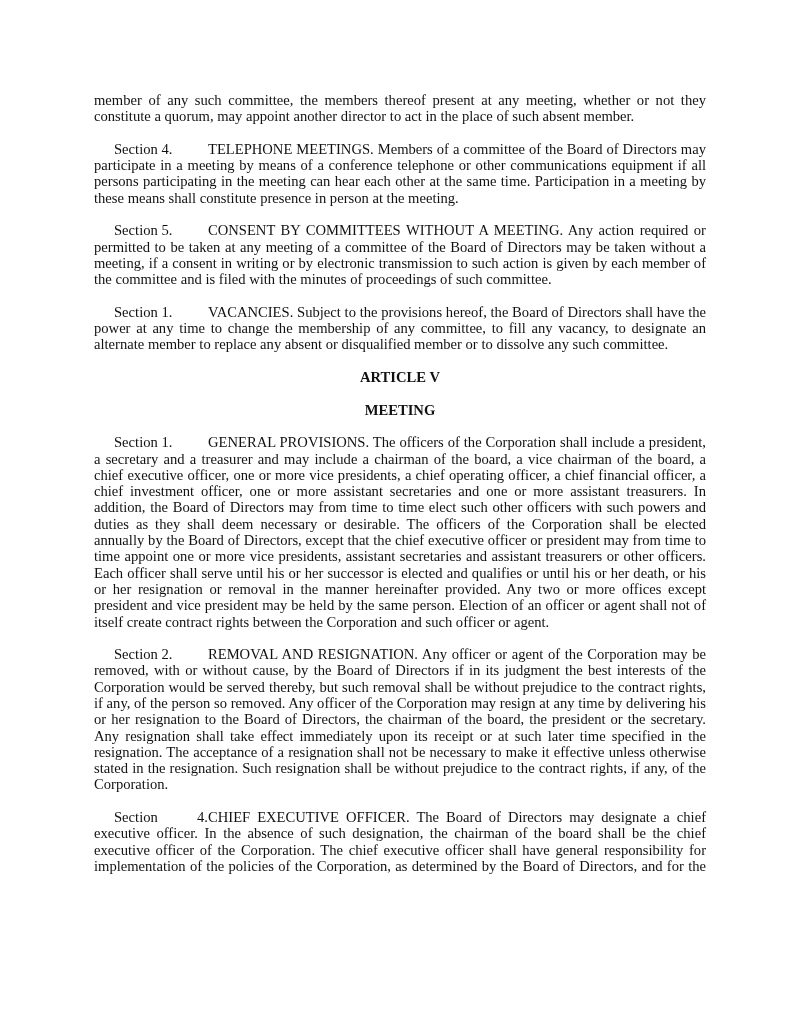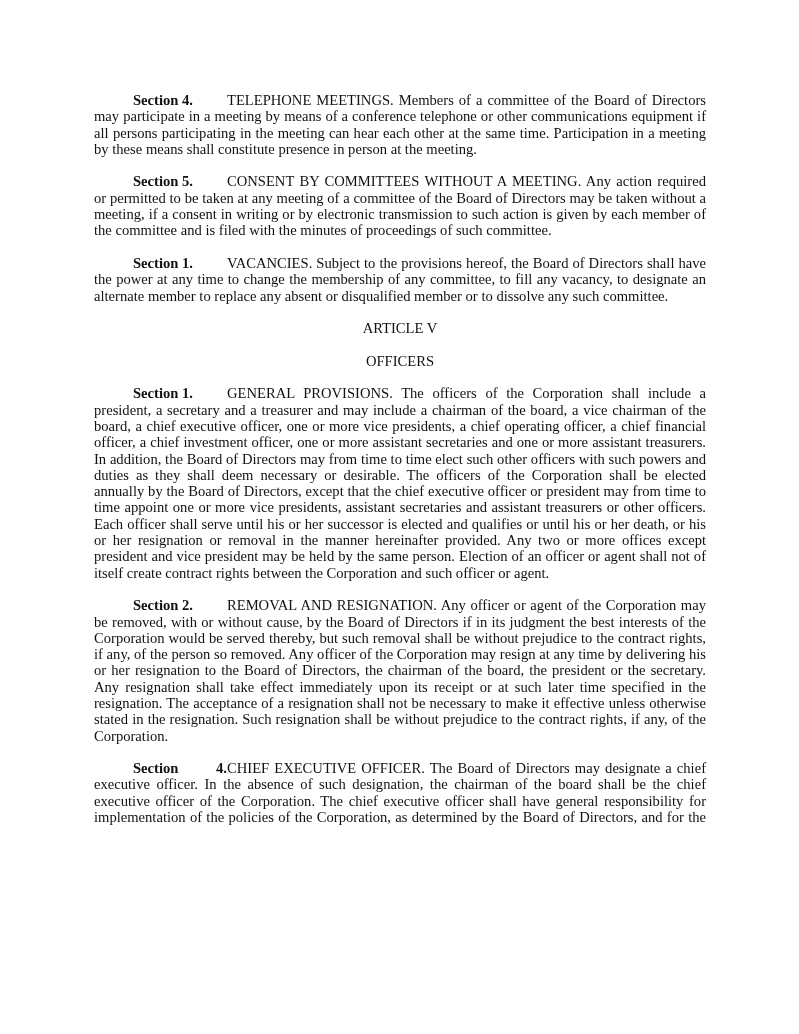--- a/index.html
+++ b/index.html
@@ -7,40 +7,41 @@
     width: 799px; height: 1034px; overflow: hidden; position: relative;
     font-family: "Liberation Serif", "DejaVu Serif", serif;
     color: #111111;
   }
   .page {
     position: absolute; left: 94px; top: 92px; width: 612px;
     font-size: 14.6px; line-height: 16.3px;
   }
   p { margin: 0 0 16.3px 0; text-align: justify; text-align-last: left; }
   p.cont { text-indent: 0; }
-  .sec { display: inline-block; width: 94px; margin-left: 39px; font-weight: bold; }
+  .sec { display: inline-block; width: 94px; margin-left: 20px; }
   .heading { }
   h2 {
     margin: 0 0 16.3px 0; font-size: 14.6px; line-height: 16.3px;
-    text-align: center; font-weight: normal;
+    text-align: center; font-weight: bold;
   }
 </style>
 </head>
 <body>
 
 <div class="page">
+  <p class="cont">member of any such committee, the members thereof present at any meeting, whether or not they constitute a quorum, may appoint another director to act in the place of such absent member.</p>
 
   <p><span class="sec">Section 4.</span><span class="heading">TELEPHONE MEETINGS</span><span>. Members of a committee of the Board of Directors may participate in a meeting by means of a conference telephone or other communications equipment if all persons participating in the meeting can hear each other at the same time. Participation in a meeting by these means shall constitute presence in person at the meeting.</span></p>
 
   <p><span class="sec">Section 5.</span><span class="heading">CONSENT BY COMMITTEES WITHOUT A MEETING</span><span>.  Any action required or permitted to be taken at any meeting of a committee of the Board of Directors may be taken without a meeting, if a consent in writing or by electronic transmission to such action is given by each member of the committee and is filed with the minutes of proceedings of such committee.</span></p>
 
   <p><span class="sec">Section 1.</span><span class="heading">VACANCIES</span><span>.  Subject to the provisions hereof, the Board of Directors shall have the power at any time to change the membership of any committee, to fill any vacancy, to designate an alternate member to replace any absent or disqualified member or to dissolve any such committee.</span></p>
 
   <h2>ARTICLE V</h2>
-  <h2>OFFICERS</h2>
+  <h2>MEETING</h2>
 
   <p><span class="sec">Section 1.</span><span class="heading">GENERAL PROVISIONS</span><span>.  The officers of the Corporation shall include a president, a secretary and a treasurer and may include a chairman of the board, a vice chairman of the board, a chief executive officer, one or more vice presidents, a chief operating officer, a chief financial officer, a chief investment officer, one or more assistant secretaries and one or more assistant treasurers. In addition, the Board of Directors may from time to time elect such other officers with such powers and duties as they shall deem necessary or desirable.  The officers of the Corporation shall be elected annually by the Board of Directors, except that the chief executive officer or president may from time to time appoint one or more vice presidents, assistant secretaries and assistant treasurers or other officers.  Each officer shall serve until his or her successor is elected and qualifies or until his or her death, or his or her resignation or removal in the manner hereinafter provided.  Any two or more offices except president and vice president may be held by the same person.  Election of an officer or agent shall not of itself create contract rights between the Corporation and such officer or agent.</span></p>
 
   <p><span class="sec">Section 2.</span><span class="heading">REMOVAL AND RESIGNATION</span><span>.  Any officer or agent of the Corporation may be removed, with or without cause, by the Board of Directors if in its judgment the best interests of the Corporation would be served thereby, but such removal shall be without prejudice to the contract rights, if any, of the person so removed.  Any officer of the Corporation may resign at any time by delivering his or her resignation to the Board of Directors, the chairman of the board, the president or the secretary.  Any resignation shall take effect immediately upon its receipt or at such later time specified in the resignation.  The acceptance of a resignation shall not be necessary to make it effective unless otherwise stated in the resignation.  Such resignation shall be without prejudice to the contract rights, if any, of the Corporation.</span></p>
 
 
   <p style="text-align-last: justify;"><span class="sec">Section 4.</span><span class="heading">CHIEF EXECUTIVE OFFICER</span><span>.  The Board of Directors may designate a chief executive officer.  In the absence of such designation, the chairman of the board shall be the chief executive officer of the Corporation.  The chief executive officer shall have general responsibility for implementation of the policies of the Corporation, as determined by the Board of Directors, and for the</span></p>
 </div>
 
 </body></html>

